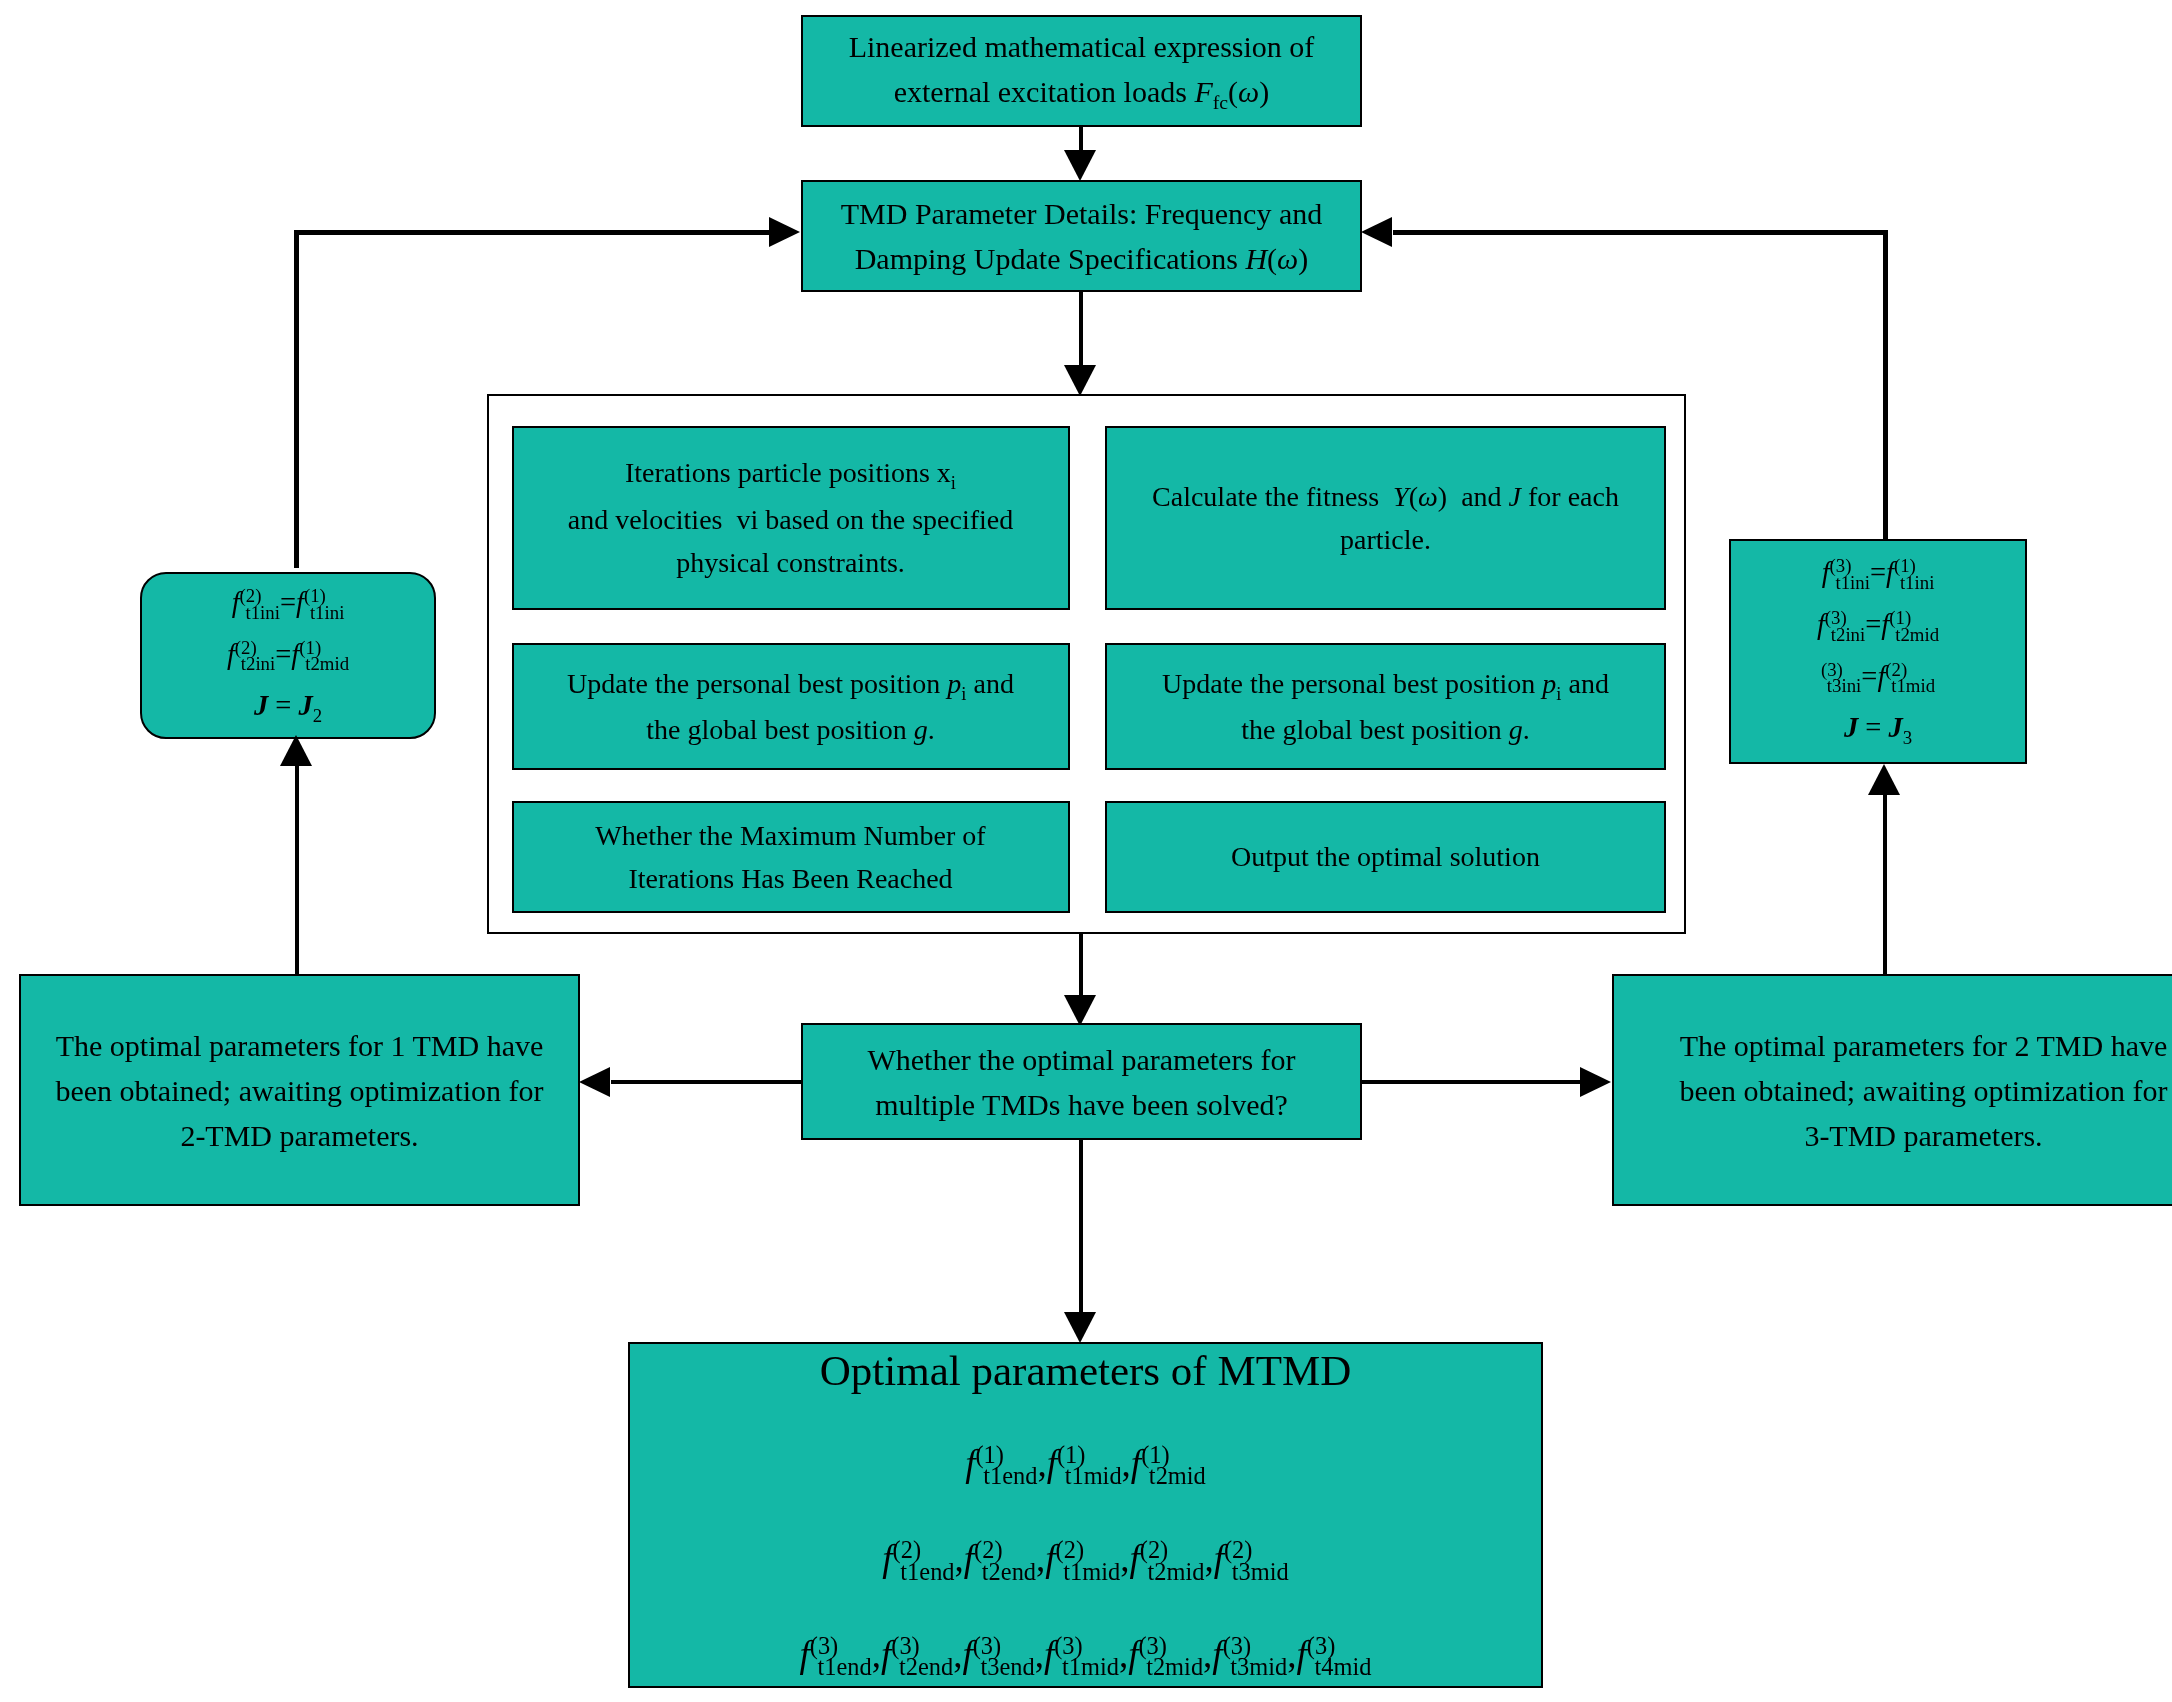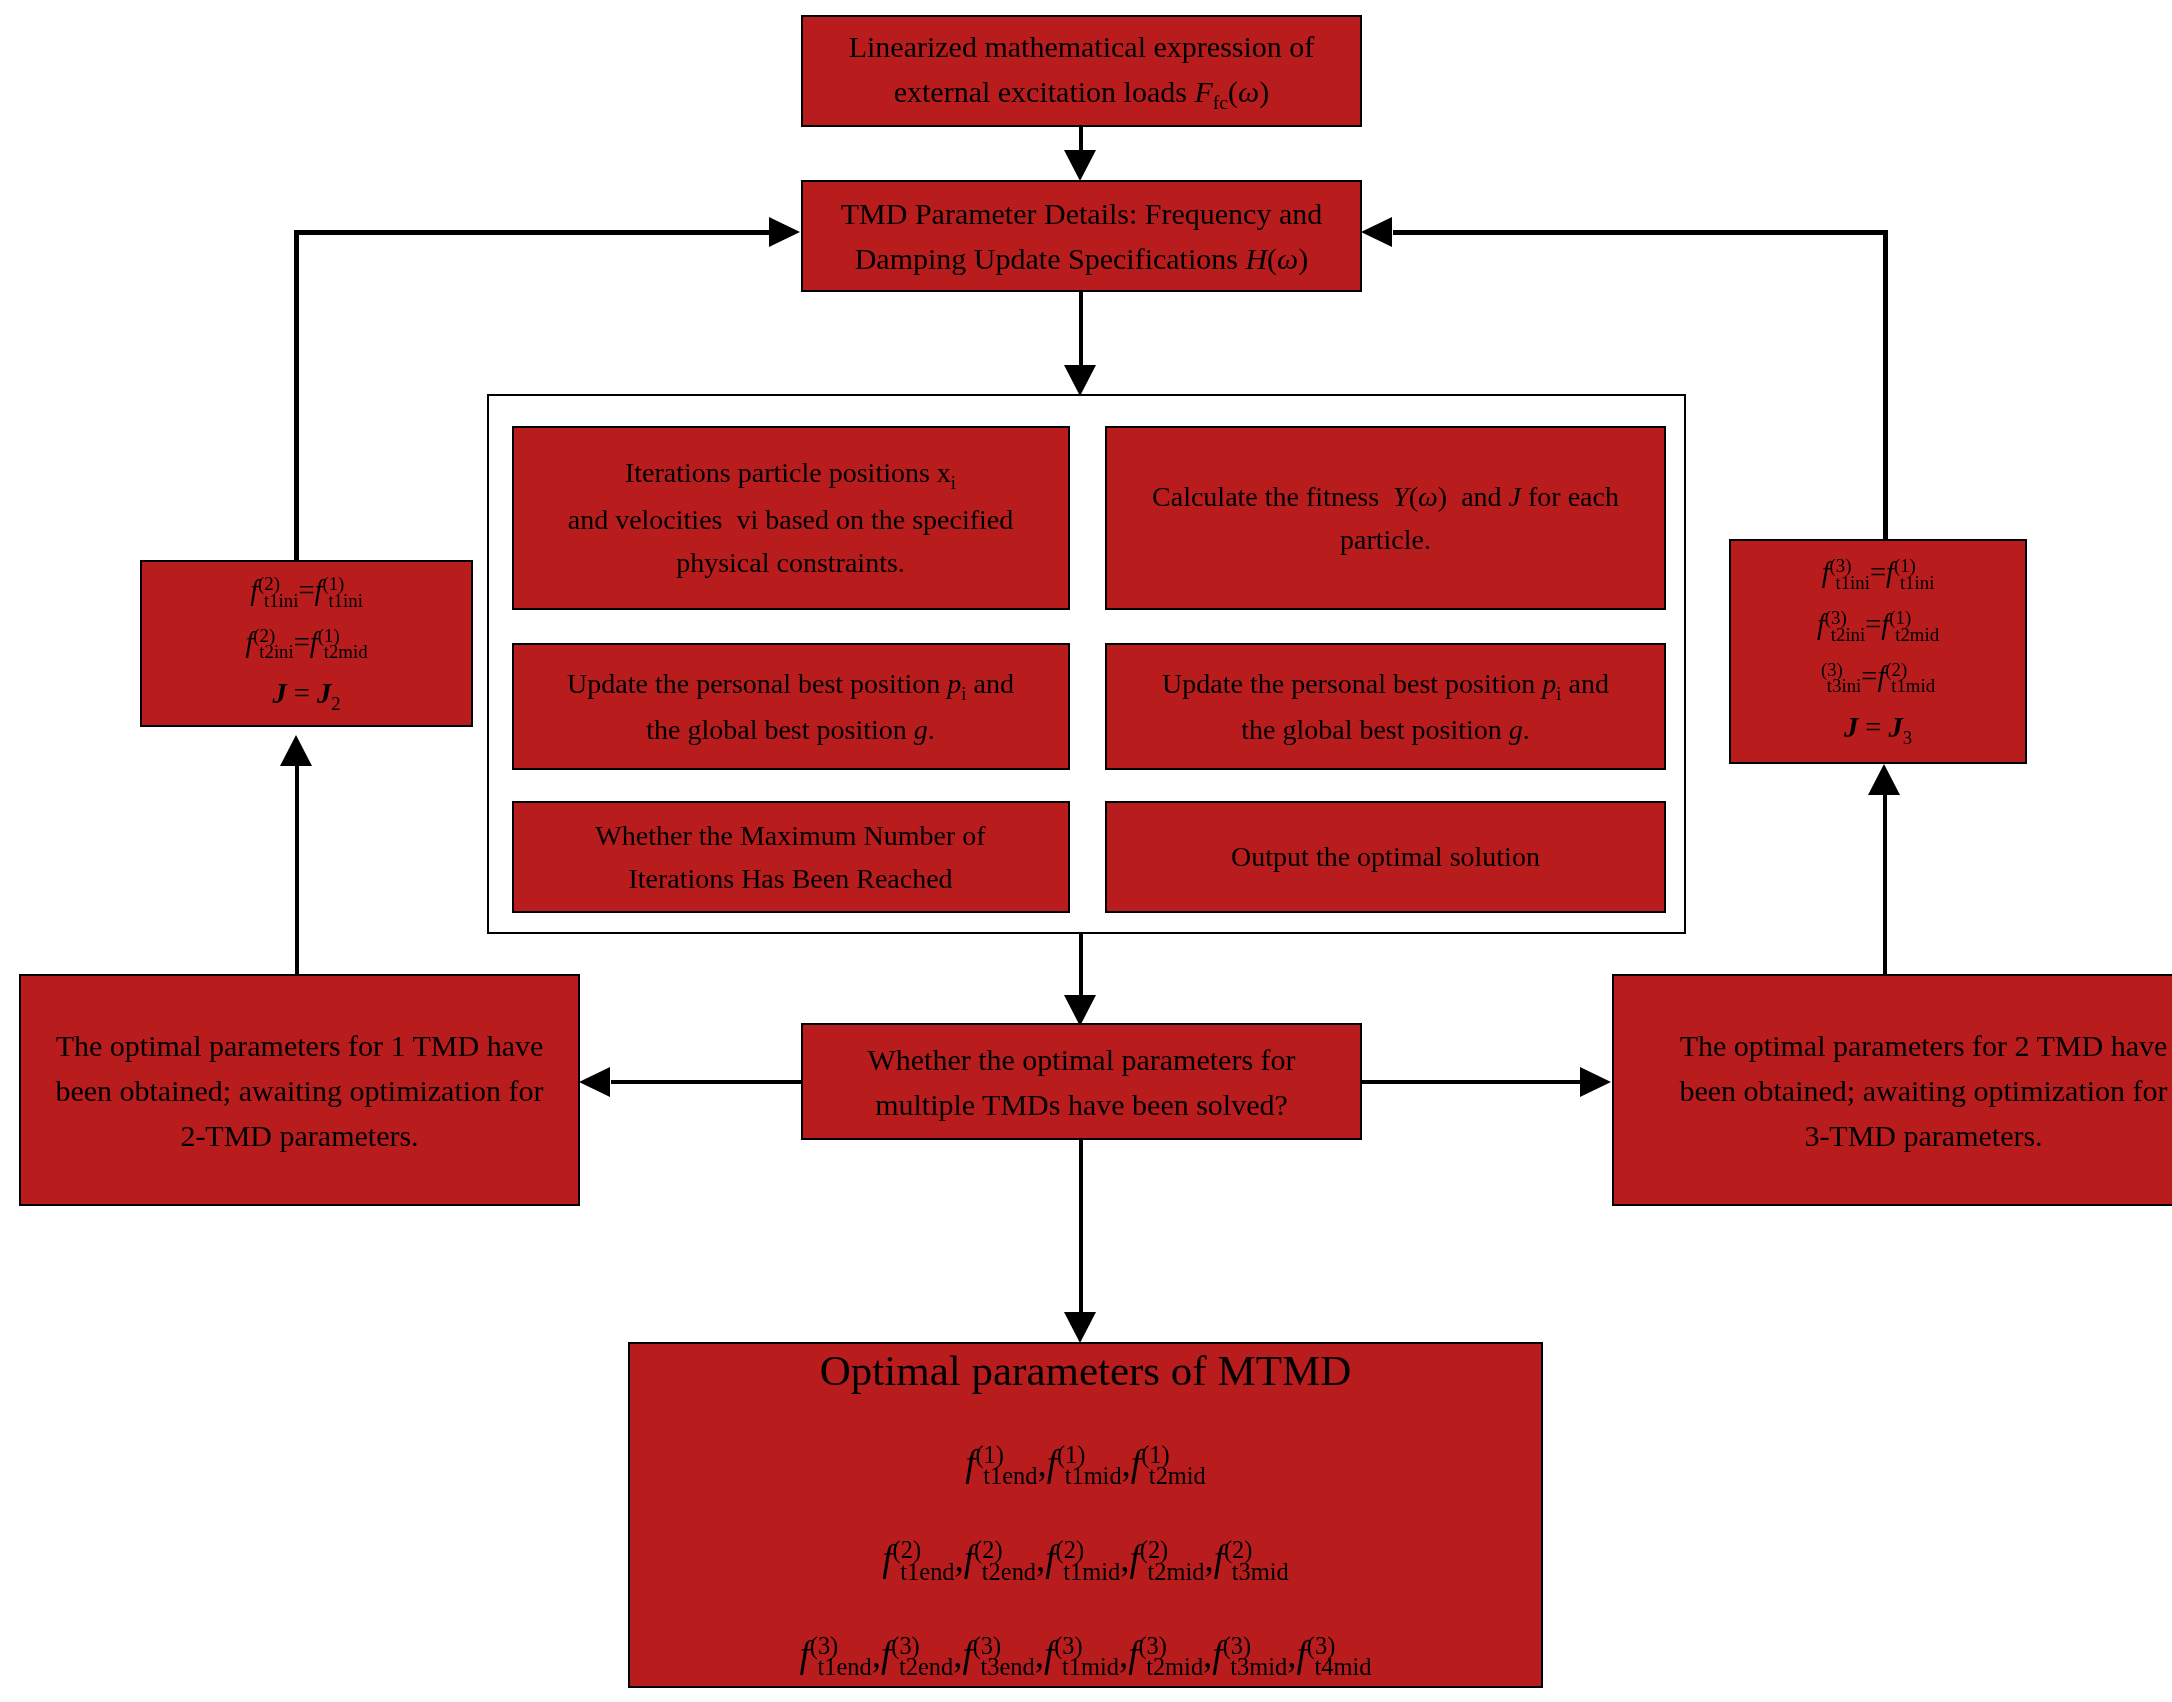--- a/index.html
+++ b/index.html
@@ -2,21 +2,21 @@
 <html style="font-size:12px"><head>
 <meta charset="utf-8">
 <style>
   html,body{margin:0;padding:0;background:#ffffff;}
   .stage{
     position:relative;width:2172px;height:1702px;background:#ffffff;
     font-family:"Liberation Serif","DejaVu Serif",serif;color:#000;
     overflow:hidden;
   }
   .fbox{
-    position:absolute;border:2.2px solid #000;background:#b91c1c;
+    position:absolute;border:2.2px solid #000;background:#14b8a6;
     display:flex;flex-direction:column;justify-content:center;align-items:center;
     box-sizing:border-box;text-align:center;
   }
   .line{white-space:nowrap;font-size:30px;line-height:1.5;}
   .inner .line{font-size:28px;line-height:1.55;}
   .container{position:absolute;border:2.2px solid #000;box-sizing:border-box;background:#fff;}
   .formula-line{white-space:nowrap;font-size:28.5px;line-height:1.75;}
   .mtmd-line{white-space:nowrap;font-size:37px;line-height:1.65;}
   .title-line{white-space:nowrap;font-size:43px;line-height:1.35;}
   sup,sub{font-size:66%;}
@@ -86,21 +86,21 @@
       <div class="line">Iterations Has Been Reached</div>
     </div>
     <div class="fbox inner" style="left:616px;top:405px;width:561px;height:112px;">
       <div class="line">Output the optimal solution</div>
     </div>
   </div>
 
   <div class="vline" style="left:1079px;top:933px;height:64px;"></div>
   <div class="ah down" style="left:1064px;top:995px;"></div>
 
-  <div class="fbox" style="left:140px;top:560px;width:333px;height:167px;">
+  <div class="fbox" style="left:140px;top:572px;width:296px;height:167px;border-radius:26px;">
     <div class="formula-line"><i>f</i><sup>(2)</sup><sub>t1ini</sub><span>=</span><i>f</i><sup>(1)</sup><sub>t1ini</sub></div>
     <div class="formula-line"><i>f</i><sup>(2)</sup><sub>t2ini</sub><span>=</span><i>f</i><sup>(1)</sup><sub>t2mid</sub></div>
     <div class="formula-line"><i style="font-weight: bold;">J</i><span> = </span><i style="font-weight: bold;">J</i><sub>2</sub></div>
   </div>
 
   <div class="fbox" style="left:1729px;top:539px;width:298px;height:225px;">
     <div class="formula-line"><i>f</i><sup>(3)</sup><sub>t1ini</sub><span>=</span><i>f</i><sup>(1)</sup><sub>t1ini</sub></div>
     <div class="formula-line"><i>f</i><sup>(3)</sup><sub>t2ini</sub><span>=</span><i>f</i><sup>(1)</sup><sub>t2mid</sub></div>
     <div class="formula-line"><span></span><sup>(3)</sup><sub>t3ini</sub><span>=</span><i>f</i><sup>(2)</sup><sub>t1mid</sub></div>
     <div class="formula-line"><i style="font-weight: bold;">J</i><span> = </span><i style="font-weight: bold;">J</i><sub>3</sub></div>

